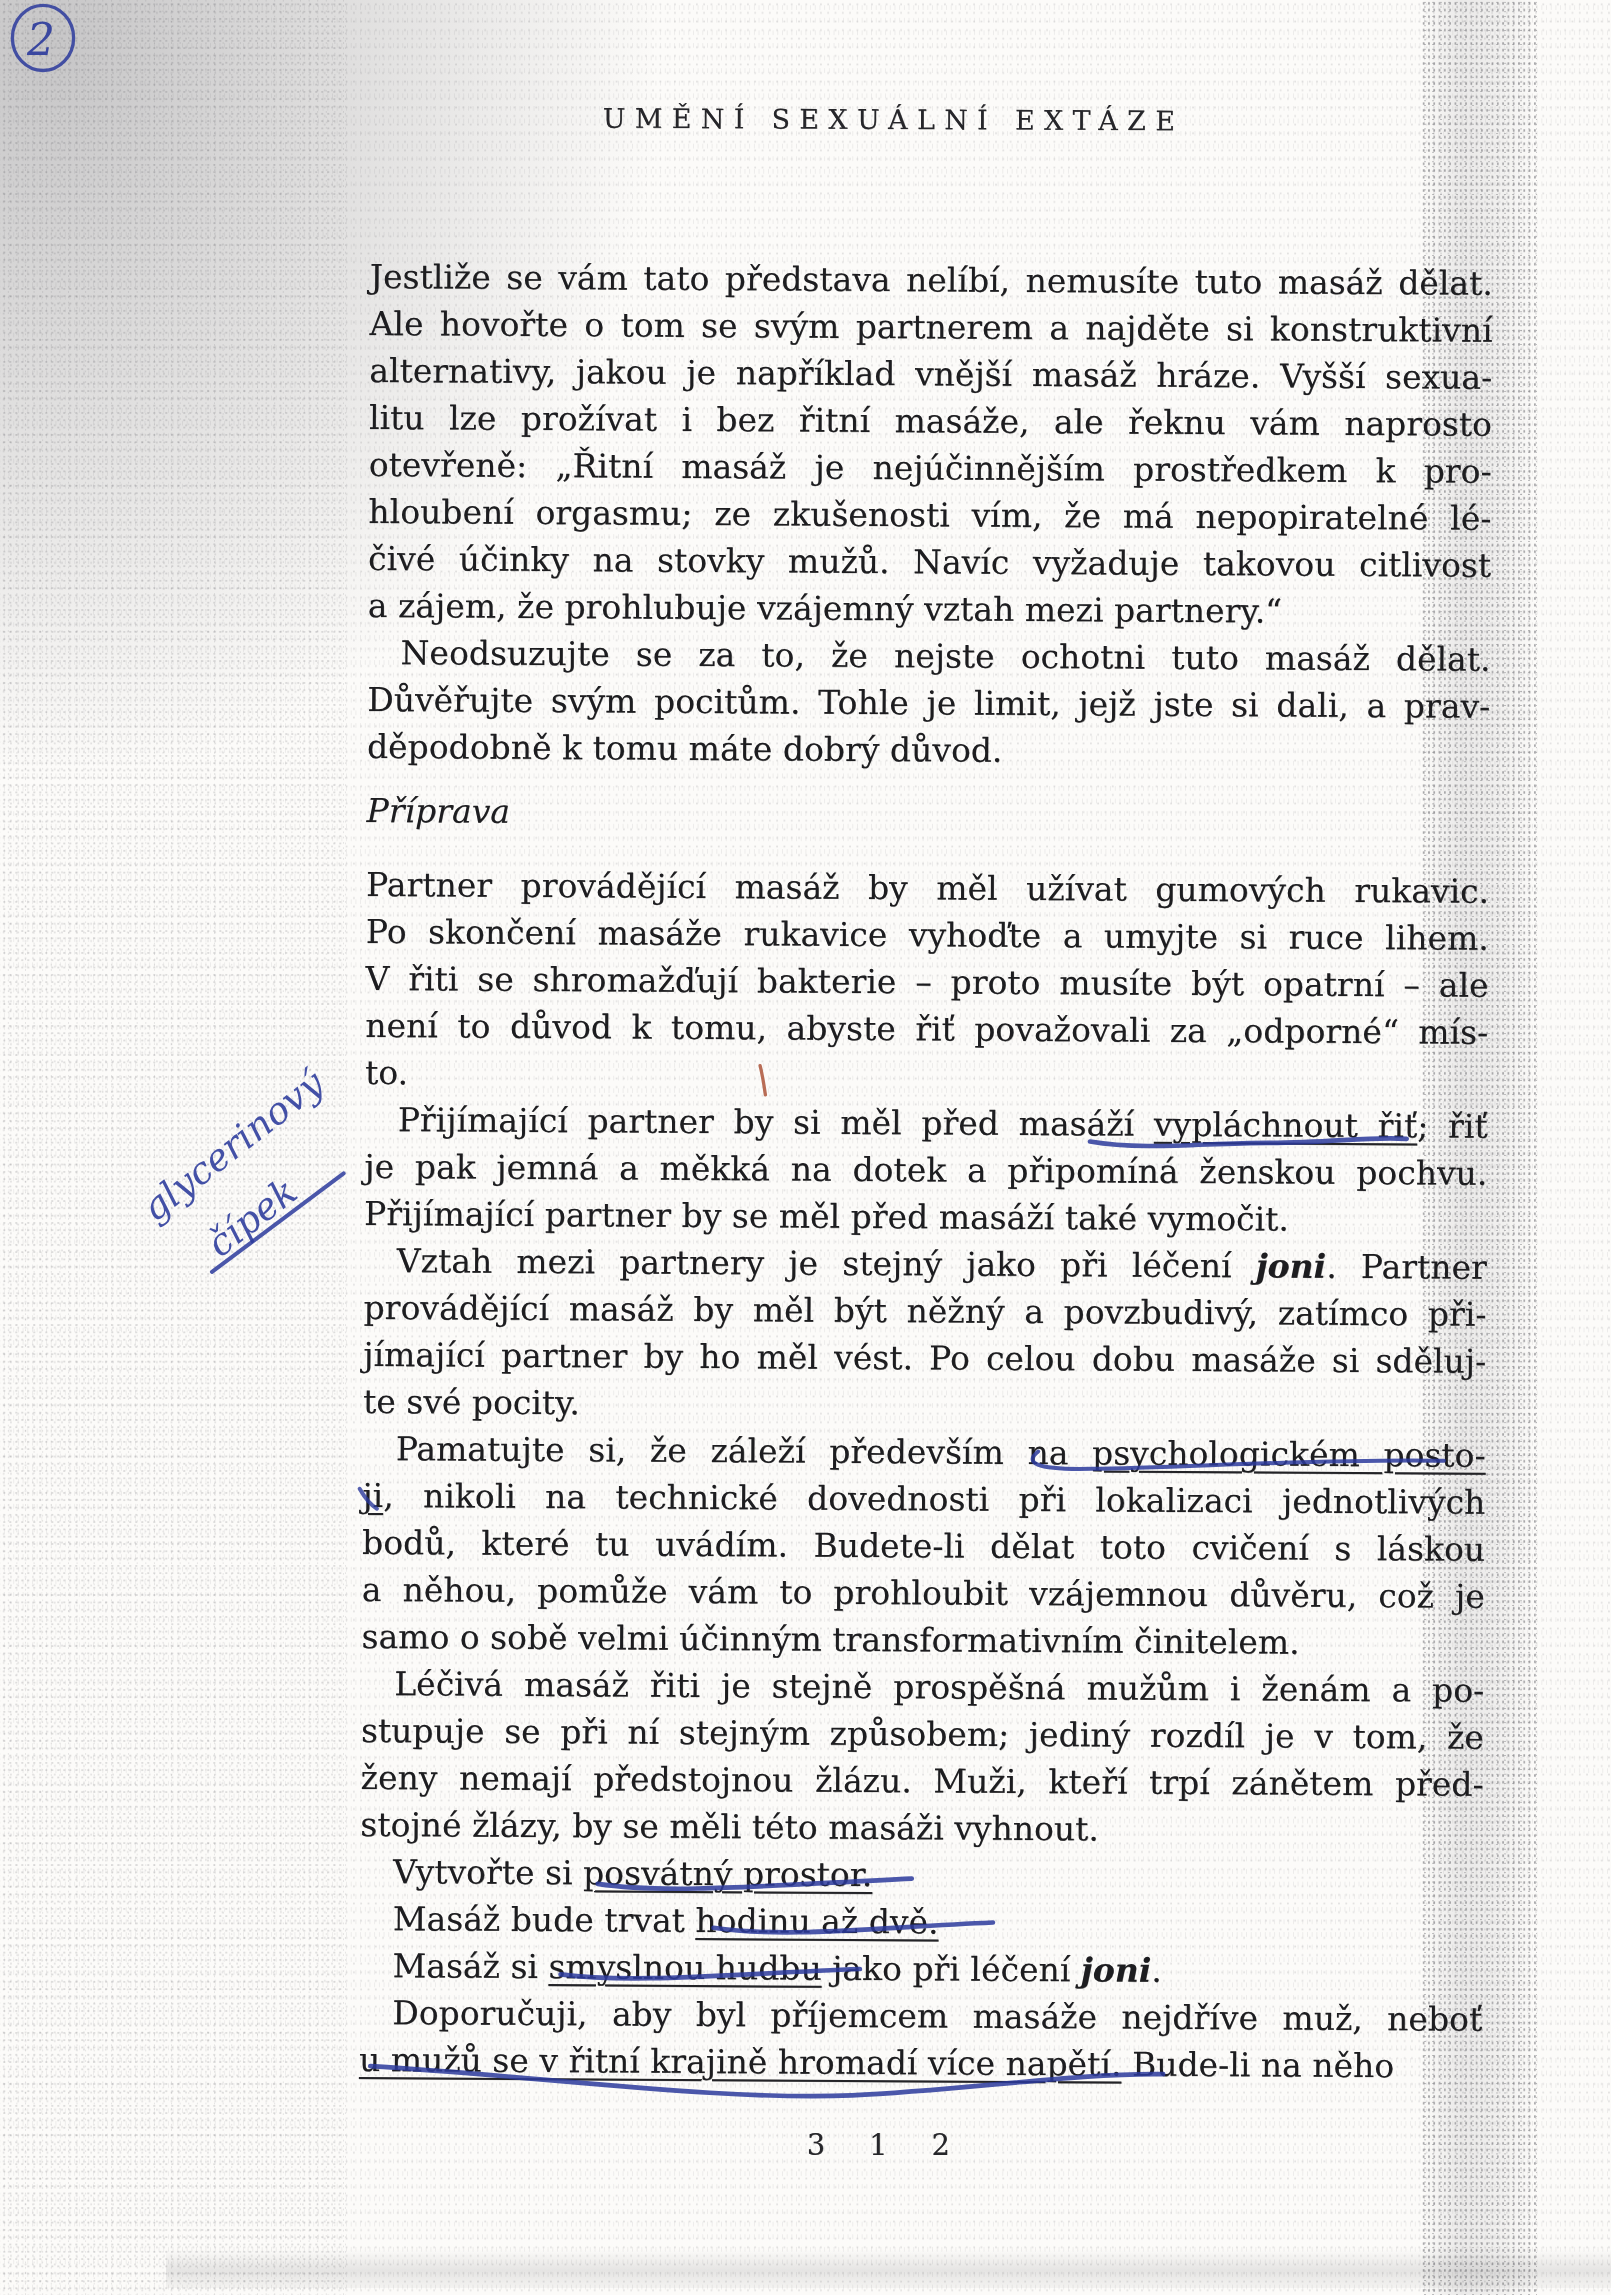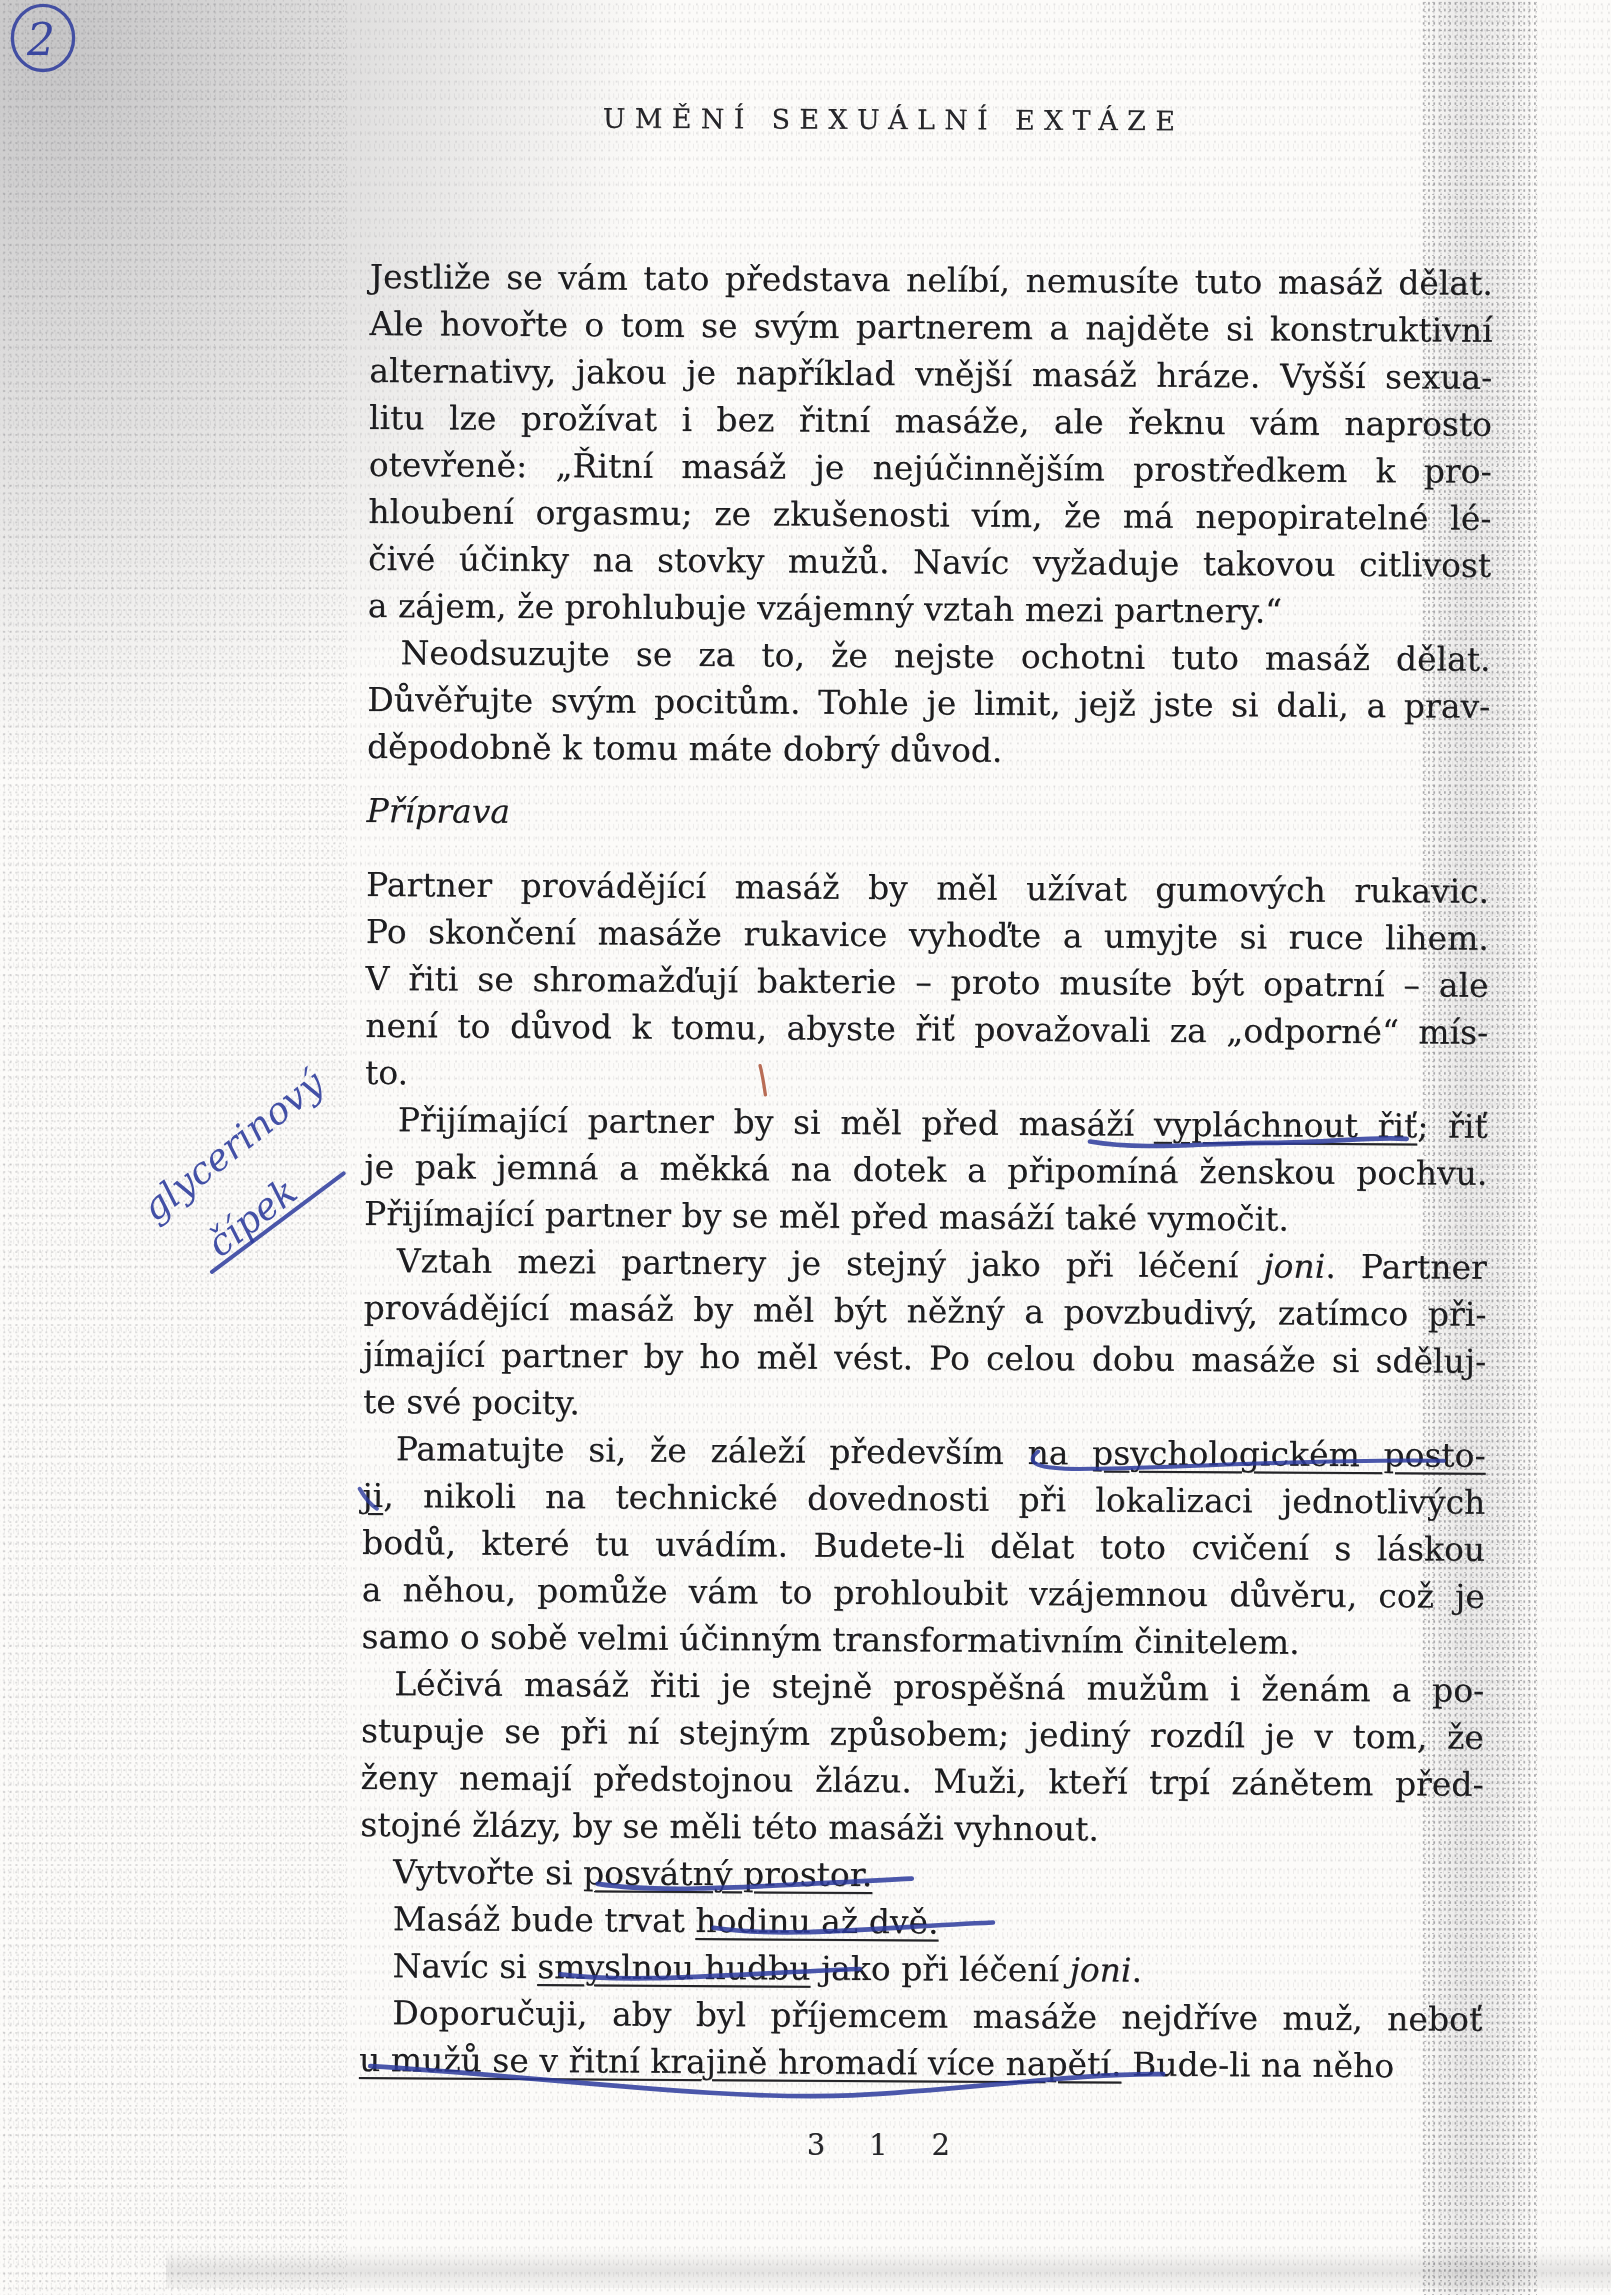--- a/index.html
+++ b/index.html
@@ -70,21 +70,21 @@
   .section-heading{
     font-style:italic;font-size:33px;line-height:47px;
     margin:17.3px 0 27px 0;
   }
   .u{
     text-decoration:underline;
     text-decoration-thickness:2.3px;
     text-underline-offset:6px;
     text-decoration-color:#232327;
   }
-  .i{font-style:italic;}
+  .i{font-style:italic;font-weight:bold;}
   .page-number{
     position:absolute;top:2128px;left:0;width:1612px;
     text-align:center;font-size:29px;letter-spacing:17.3px;color:#26262a;
     transform:translateX(81px);
     text-shadow:0.3px 0.3px 0.5px rgba(10,10,10,.45);
   }
   
   .pen-layer{position:absolute;inset:0;pointer-events:none;}
   .pen-layer path, .pen-layer ellipse, .pen-layer line{fill:none;stroke-linecap:round;stroke-linejoin:round;}
   .pen-text{
@@ -134,21 +134,21 @@
       <div class="line"><span class="u">ji</span><span>, nikoli na technické dovednosti při lokalizaci jednotlivých</span></div>
       <div class="line"><span>bodů, které tu uvádím. Budete-li dělat toto cvičení s láskou</span></div>
       <div class="line"><span>a něhou, pomůže vám to prohloubit vzájemnou důvěru, což je</span></div>
       <div class="line end"><span>samo o sobě velmi účinným transformativním činitelem.</span></div>
       <div class="line indent"><span>Léčivá masáž řiti je stejně prospěšná mužům i ženám a po-</span></div>
       <div class="line"><span>stupuje se při ní stejným způsobem; jediný rozdíl je v tom, že</span></div>
       <div class="line"><span>ženy nemají předstojnou žlázu. Muži, kteří trpí zánětem před-</span></div>
       <div class="line end"><span>stojné žlázy, by se měli této masáži vyhnout.</span></div>
       <div class="line indent end"><span>Vytvořte si </span><span class="u">posvátný prostor.</span></div>
       <div class="line indent end"><span>Masáž bude trvat </span><span class="u">hodinu až dvě.</span></div>
-      <div class="line indent end"><span>Navíc si </span><span class="u">smyslnou hudbu</span><span> jako při léčení </span><span class="i">joni</span><span>.</span></div>
+      <div class="line indent end"><span>Masáž si </span><span class="u">smyslnou hudbu</span><span> jako při léčení </span><span class="i">joni</span><span>.</span></div>
       <div class="line indent"><span>Doporučuji, aby byl příjemcem masáže nejdříve muž, neboť</span></div>
       <div class="line end"><span class="u">u mužů se v řitní krajině hromadí více napětí.</span><span> Bude-li na něho</span></div>
     </div>
 
   <div class="page-number">3 1 2</div>
 
   <svg class="pen-layer" width="1612" height="2295" viewBox="0 0 2422 3450" xmlns="http://www.w3.org/2000/svg">
 
     <ellipse cx="64" cy="57" rx="46" ry="49" stroke="#2b3a9c" stroke-width="5" opacity=".85"></ellipse>
     <text class="pen-text" x="40" y="82" font-size="66" fill="#2b3a9c" opacity=".9">2</text>

